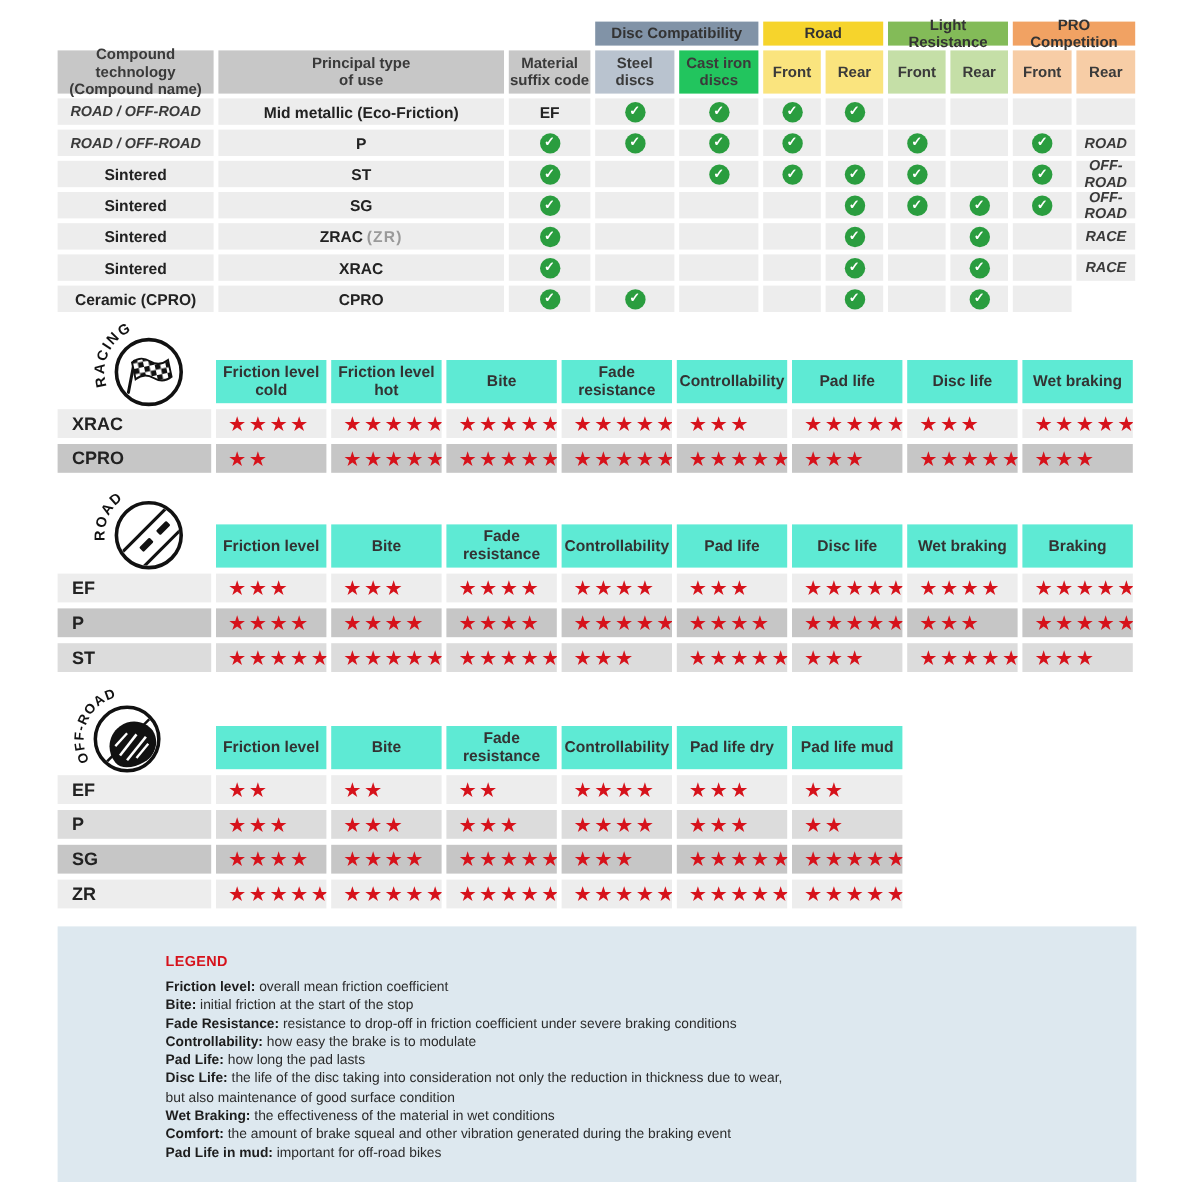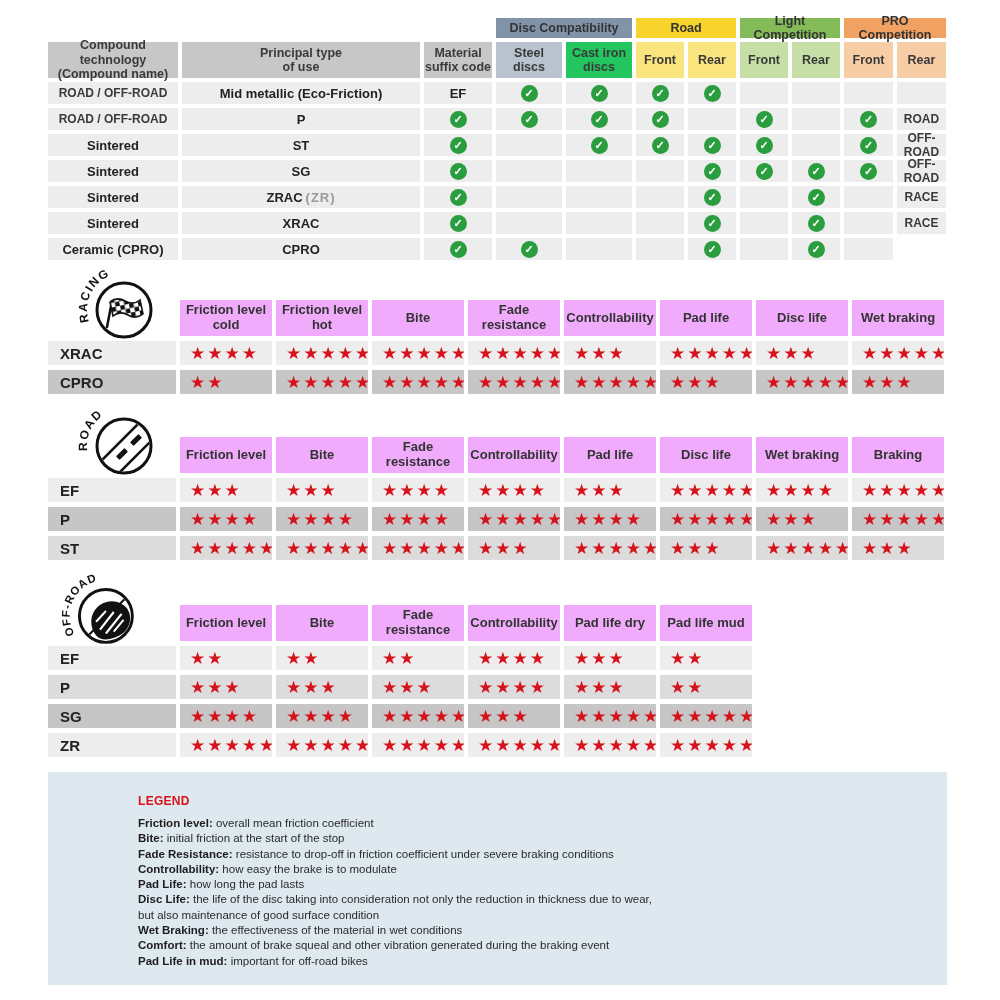--- a/index.html
+++ b/index.html
@@ -10,35 +10,35 @@
   .compat{position:absolute;left:48px;top:18px;}
   .compat-grid{display:grid;
     grid-template-columns:130px 238px 68px 66px 66px 48px 48px 48px 48px 49px 49px;
     grid-template-rows:20px 36px repeat(7,22px);
     column-gap:4px;row-gap:4px;}
   .cell{display:flex;align-items:center;justify-content:center;text-align:center;}
   .g-spacer{grid-column:span 3;background:transparent;}
   .g-head{grid-column:span 2;font-size:12.5px;font-weight:bold;color:#333;}
   .h-main{background:#c7c7c7;font-size:12.5px;font-weight:bold;color:#3a3a3a;white-space:pre-line;line-height:1.15;}
   .h-sub{font-size:12.5px;font-weight:bold;color:#3a3a3a;white-space:pre-line;line-height:1.15;}
-  .c-use{background:#ededed;font-size:12px;font-weight:bold;color:#3a3a3a;}
+  .c-use{background:#ededed;font-size:12px;font-weight:bold;color:#3a3a3a;font-style:italic;}
   .c-comp{background:#ededed;font-size:13px;font-weight:bold;color:#222;}
   .c-code{background:#ededed;font-size:13px;font-weight:bold;color:#222;}
   .c-code .suffix{color:#9a9a9a;margin-left:3px;letter-spacing:1px;}
   .c-chk{background:#ededed;}
   .check{width:17px;height:17px;border-radius:50%;background:#2a9d3f;color:#fff;font-size:11px;font-weight:bold;display:flex;align-items:center;justify-content:center;line-height:1;}
 
   
   .rsec{position:absolute;left:48px;}
   #sec-racing{top:300px;}
   #sec-road{top:437px;}
   #sec-offroad{top:605px;}
   .rgrid{display:grid;column-gap:4px;row-gap:5px;}
   .r-empty{background:transparent;}
-  .r-head{background:#f0abfc;display:flex;align-items:center;justify-content:center;text-align:center;font-size:13px;font-weight:bold;color:#333;line-height:1.12;padding:0 3px;}
+  .r-head{background:#5eead4;display:flex;align-items:center;justify-content:center;text-align:center;font-size:13px;font-weight:bold;color:#333;line-height:1.12;padding:0 3px;}
   .r-label{display:flex;align-items:center;padding-left:12px;font-size:15px;font-weight:bold;color:#222;box-sizing:border-box;}
   .r-stars{display:flex;align-items:center;padding-left:10px;font-size:17px;letter-spacing:2px;color:#d6121b;box-sizing:border-box;overflow:hidden;}
   .shade-light{background:#ededed;}
   .shade-medium{background:#dcdcdc;}
   .shade-dark{background:#c6c6c6;}
 
   
   .secicon{position:absolute;}
   #icon-racing{left:76px;top:260px;width:86px;height:86px;}
   #icon-road{left:76px;top:396px;width:86px;height:86px;}
@@ -54,21 +54,21 @@
 </head>
 <body>
 
 <div class="page">
 
   <div class="compat">
     <div class="compat-grid" id="compat-grid">
         <div class="cell g-spacer"></div>
         <div class="cell g-head" style="background: rgb(129, 147, 167);">Disc Compatibility</div>
         <div class="cell g-head" style="background: rgb(246, 212, 44);">Road</div>
-        <div class="cell g-head" style="background: rgb(131, 187, 88);">Light Competition</div>
+        <div class="cell g-head" style="background: rgb(131, 187, 88);">Light Resistance</div>
         <div class="cell g-head" style="background: rgb(241, 162, 99);">PRO Competition</div>
         <div class="cell h-main">Compound technology
 (Compound name)</div>
         <div class="cell h-main">Principal type
 of use</div>
         <div class="cell h-main">Material
 suffix code</div>
         <div class="cell h-sub" style="background: rgb(185, 195, 207);">Steel
 discs</div>
         <div class="cell h-sub" style="background: #22c55e;">Cast iron

